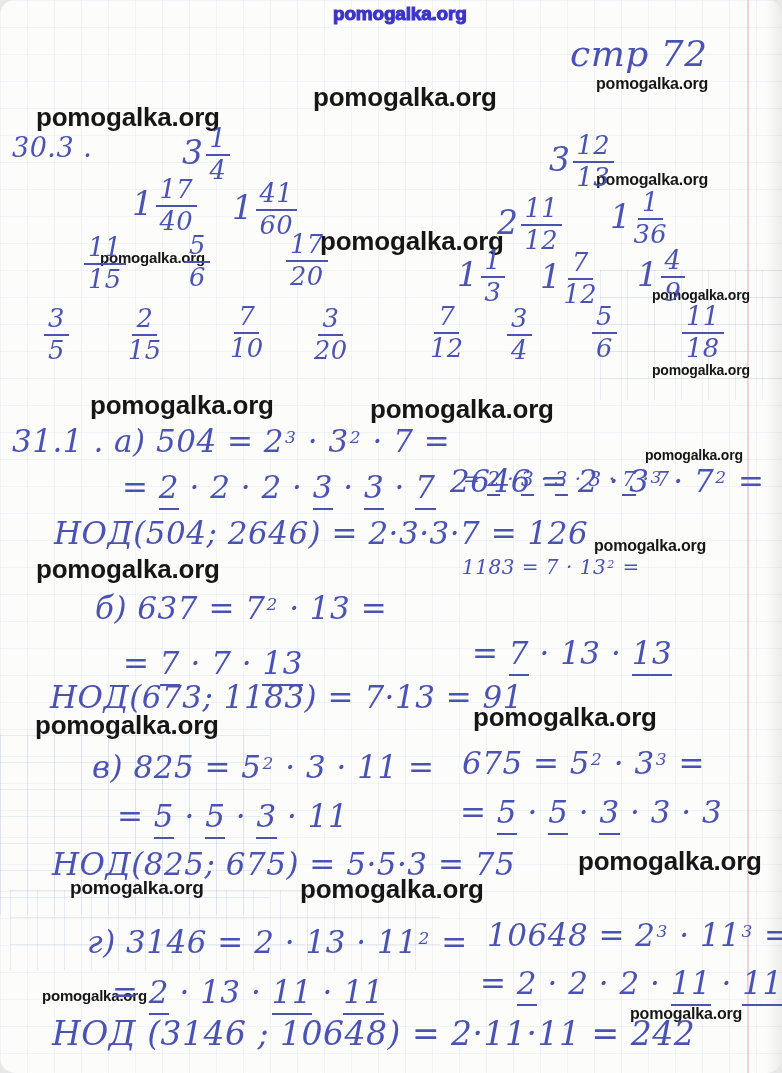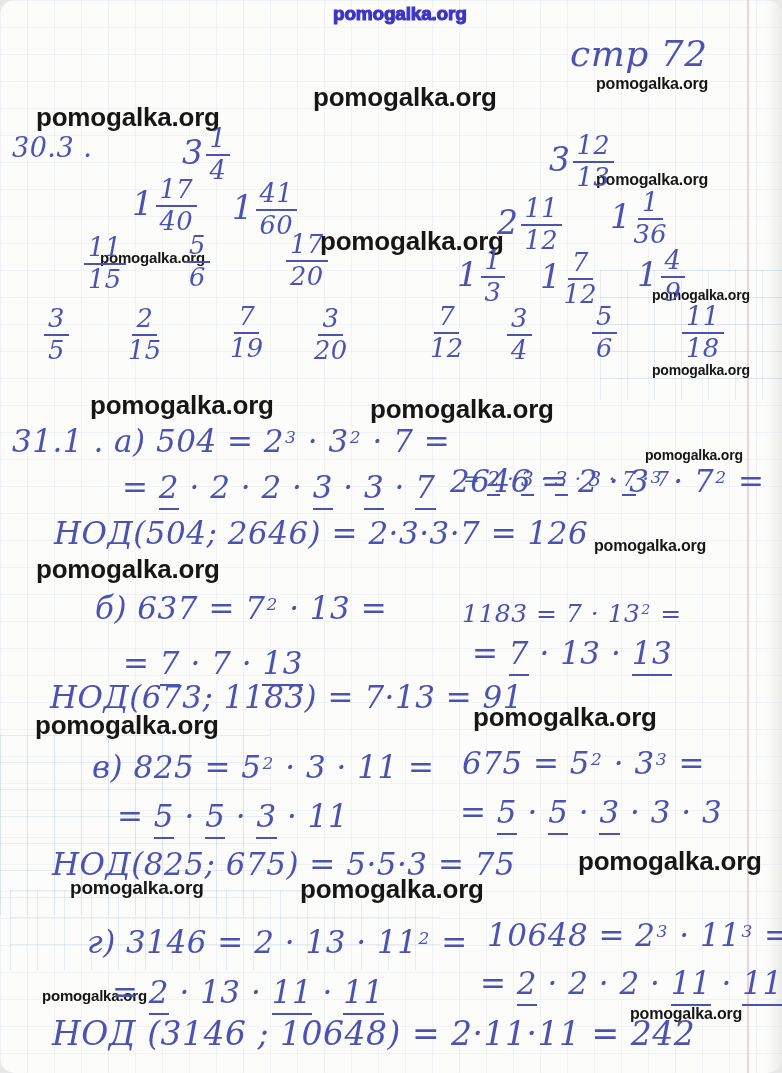--- a/index.html
+++ b/index.html
@@ -131,21 +131,21 @@
       <div class="hw" style="left: 42px; top: 305px; font-size: 33px;"><span class="frac">
           <span class="fnum">3</span>
           <span class="fden">5</span>
         </span></div>
       <div class="hw" style="left: 126px; top: 305px; font-size: 33px;"><span class="frac">
           <span class="fnum">2</span>
           <span class="fden">15</span>
         </span></div>
       <div class="hw" style="left: 228px; top: 303px; font-size: 33px;"><span class="frac">
           <span class="fnum">7</span>
-          <span class="fden">19</span>
+          <span class="fden">10</span>
         </span></div>
       <div class="hw" style="left: 312px; top: 305px; font-size: 33px;"><span class="frac">
           <span class="fnum">3</span>
           <span class="fden">20</span>
         </span></div>
       <div class="hw" style="left: 428px; top: 303px; font-size: 33px;"><span class="frac">
           <span class="fnum">7</span>
           <span class="fden">12</span>
         </span></div>
       <div class="hw" style="left: 505px; top: 305px; font-size: 33px;"><span class="frac">
@@ -159,21 +159,21 @@
       <div class="hw" style="left: 680px; top: 303px; font-size: 33px;"><span class="frac">
           <span class="fnum">11</span>
           <span class="fden">18</span>
         </span></div>
       <div class="hw" style="left: 12px; top: 424px; font-size: 31px;">31.1 . а) 504 = 2<span class="sup">3</span> · 3<span class="sup">2</span> · 7 =</div>
       <div class="hw" style="left: 450px; top: 424px; font-size: 31px; margin-top: 40px;">2646 = 2 · 3<span class="sup">3</span> · 7<span class="sup">2</span> =</div>
       <div class="hw" style="left: 122px; top: 470px; font-size: 31px;">= <span class="ul">2</span> · 2 · 2 · <span class="ul">3</span> · <span class="ul">3</span> · <span class="ul">7</span></div>
       <div class="hw" style="left: 463px; top: 468px; font-size: 20px;">= <span class="ul">2</span> · <span class="ul">3</span> · <span class="ul">3</span> · 3 · <span class="ul">7</span> · 7</div>
       <div class="hw" style="left: 54px; top: 516px; font-size: 31px;">НОД(504; 2646) = 2·3·3·7 = 126</div>
       <div class="hw" style="left: 95px; top: 591px; font-size: 31px;">б) 637 = 7<span class="sup">2</span> · 13 =</div>
-      <div class="hw" style="left: 462px; top: 600px; font-size: 25px;">1183 = 7 · 13<span class="sup">2</span> =</div>
+      <div class="hw" style="left: 462px; top: 556px; font-size: 20px;">1183 = 7 · 13<span class="sup">2</span> =</div>
       <div class="hw" style="left: 123px; top: 638px; font-size: 31px; margin-top: 8px;">= <span class="ul">7</span> · 7 · <span class="ul">13</span></div>
       <div class="hw" style="left: 472px; top: 636px; font-size: 31px;">= <span class="ul">7</span> · 13 · <span class="ul">13</span></div>
       <div class="hw" style="left: 50px; top: 680px; font-size: 31px;">НОД(673; 1183) = 7·13 = 91</div>
       <div class="hw" style="left: 92px; top: 750px; font-size: 31px;">в) 825 = 5<span class="sup">2</span> · 3 · 11 =</div>
       <div class="hw" style="left: 462px; top: 746px; font-size: 31px;">675 = 5<span class="sup">2</span> · 3<span class="sup">3</span> =</div>
       <div class="hw" style="left: 117px; top: 799px; font-size: 31px;">= <span class="ul">5</span> · <span class="ul">5</span> · <span class="ul">3</span> · 11</div>
       <div class="hw" style="left: 460px; top: 795px; font-size: 31px;">= <span class="ul">5</span> · <span class="ul">5</span> · <span class="ul">3</span> · 3 · 3</div>
       <div class="hw" style="left: 52px; top: 847px; font-size: 31px;">НОД(825; 675) = 5·5·3 = 75</div>
       <div class="hw" style="left: 87px; top: 925px; font-size: 31px;">г)  3146 = 2 · 13 · 11<span class="sup">2</span> =</div>
       <div class="hw" style="left: 487px; top: 918px; font-size: 31px;">10648 = 2<span class="sup">3</span> · 11<span class="sup">3</span> =</div>

